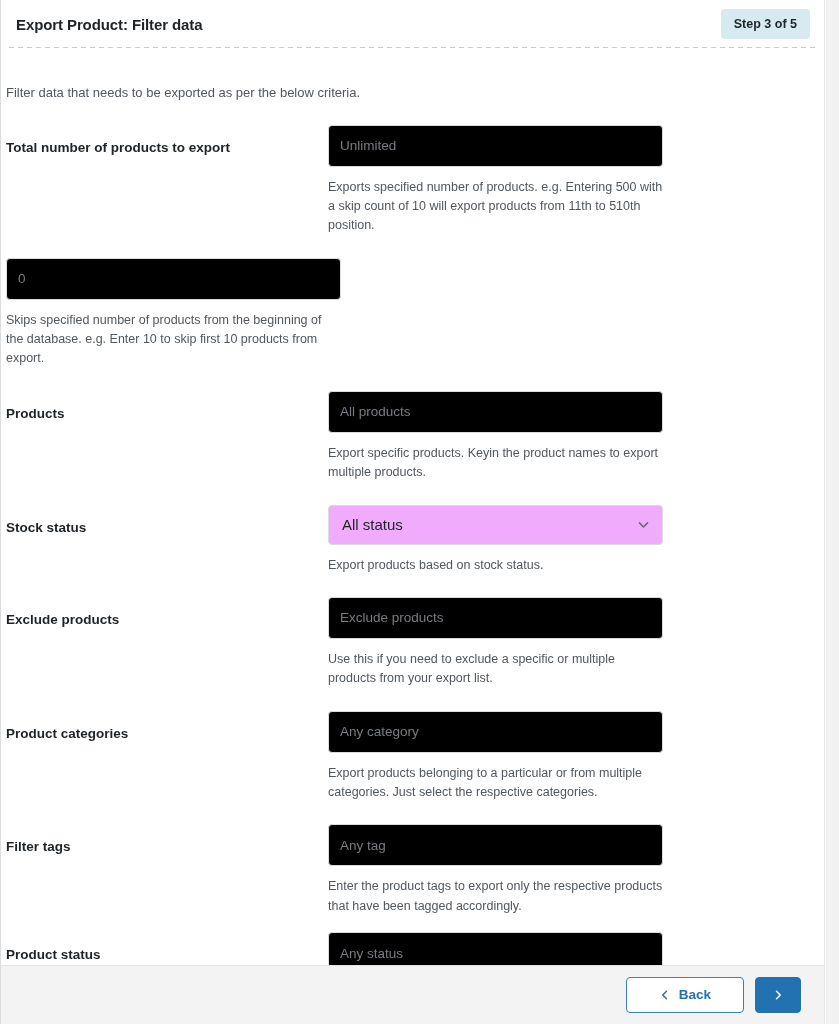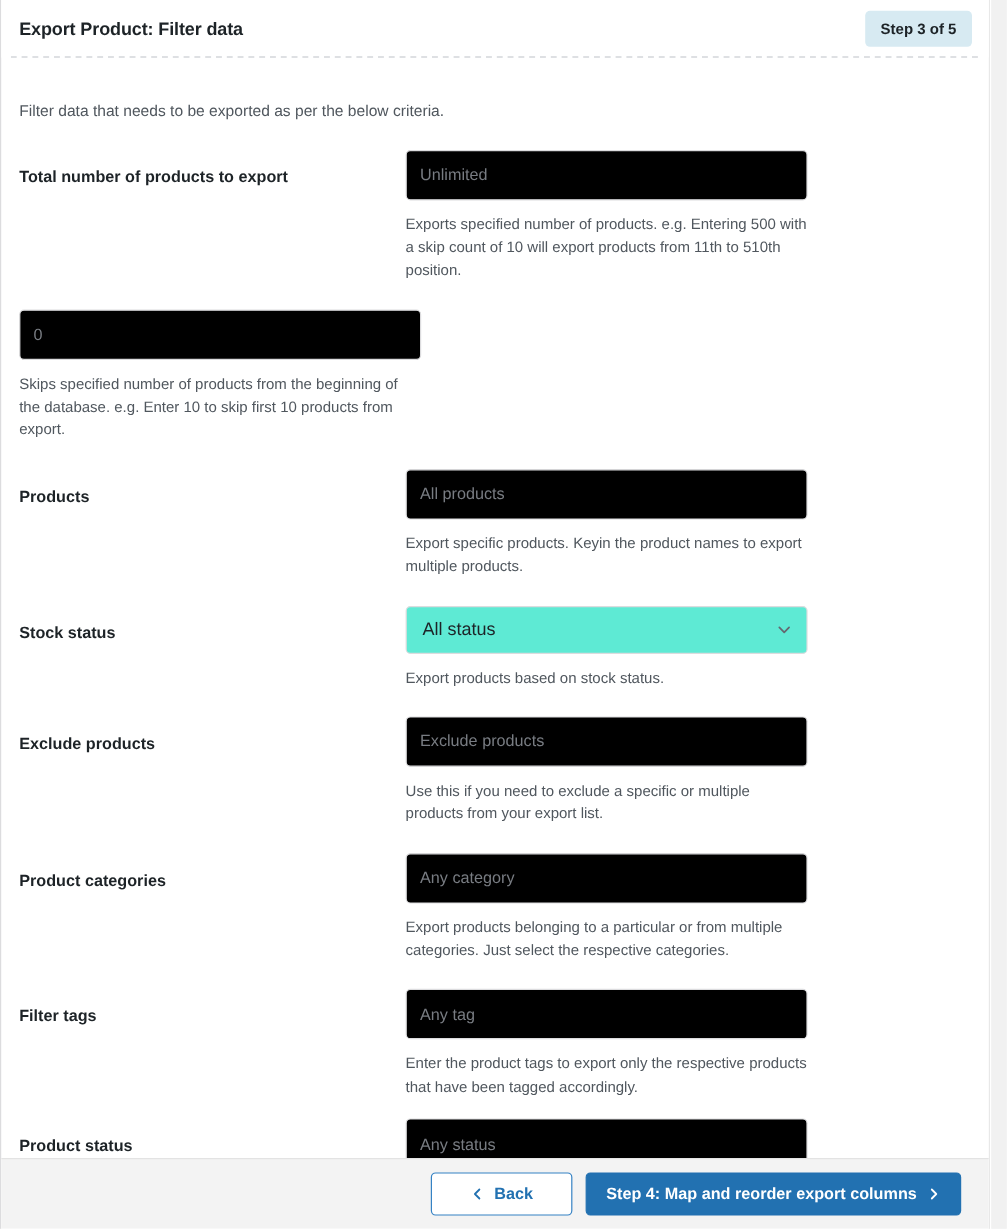--- a/index.html
+++ b/index.html
@@ -67,21 +67,21 @@
     font-size: 12.5px;
     font-weight: bold;
     border-radius: 4px;
     padding: 9px 13px;
     line-height: 1;
   }
 
   
   .content {
     flex: 1 1 auto;
-    padding: 0 15px;
+    padding: 0 5px;
     overflow: hidden;
   }
   .intro {
     font-size: 13px;
     color: #50575e;
     margin: 35px 0 0 0;
     line-height: 1.5;
   }
 
   .field-row {
@@ -117,21 +117,21 @@
     align-items: center;
     padding: 0 11px;
     font-size: 13.5px;
     color: #787c82;
   }
   .select-box {
     width: 335px;
     height: 40px;
     border: 1px solid #dcdcde;
     border-radius: 4px;
-    background: #5eead4;
+    background: #f0abfc;
     display: flex;
     align-items: center;
     justify-content: space-between;
     padding: 0 12px 0 13px;
     font-size: 15px;
     color: #1d2327;
   }
   .chev {
     width: 13px; height: 13px;
     flex: none;
@@ -284,21 +284,20 @@
   </div>
 
   <div class="footer">
     <div class="btn btn-secondary">
       <svg class="arrow" viewBox="0 0 16 16" fill="none" stroke="currentColor" stroke-width="2" stroke-linecap="round" stroke-linejoin="round">
           <polyline points="10,3 5,8 10,13"></polyline>
         </svg>
       <span>Back</span>
     </div>
     <div class="btn btn-primary">
-      <span>Step 4: Map and reorder export columns</span>
       <svg class="arrow" viewBox="0 0 16 16" fill="none" stroke="currentColor" stroke-width="2" stroke-linecap="round" stroke-linejoin="round">
           <polyline points="6,3 11,8 6,13"></polyline>
         </svg>
     </div>
   </div>
 
 </div>
 
 <div class="gutter-right"></div>
 

